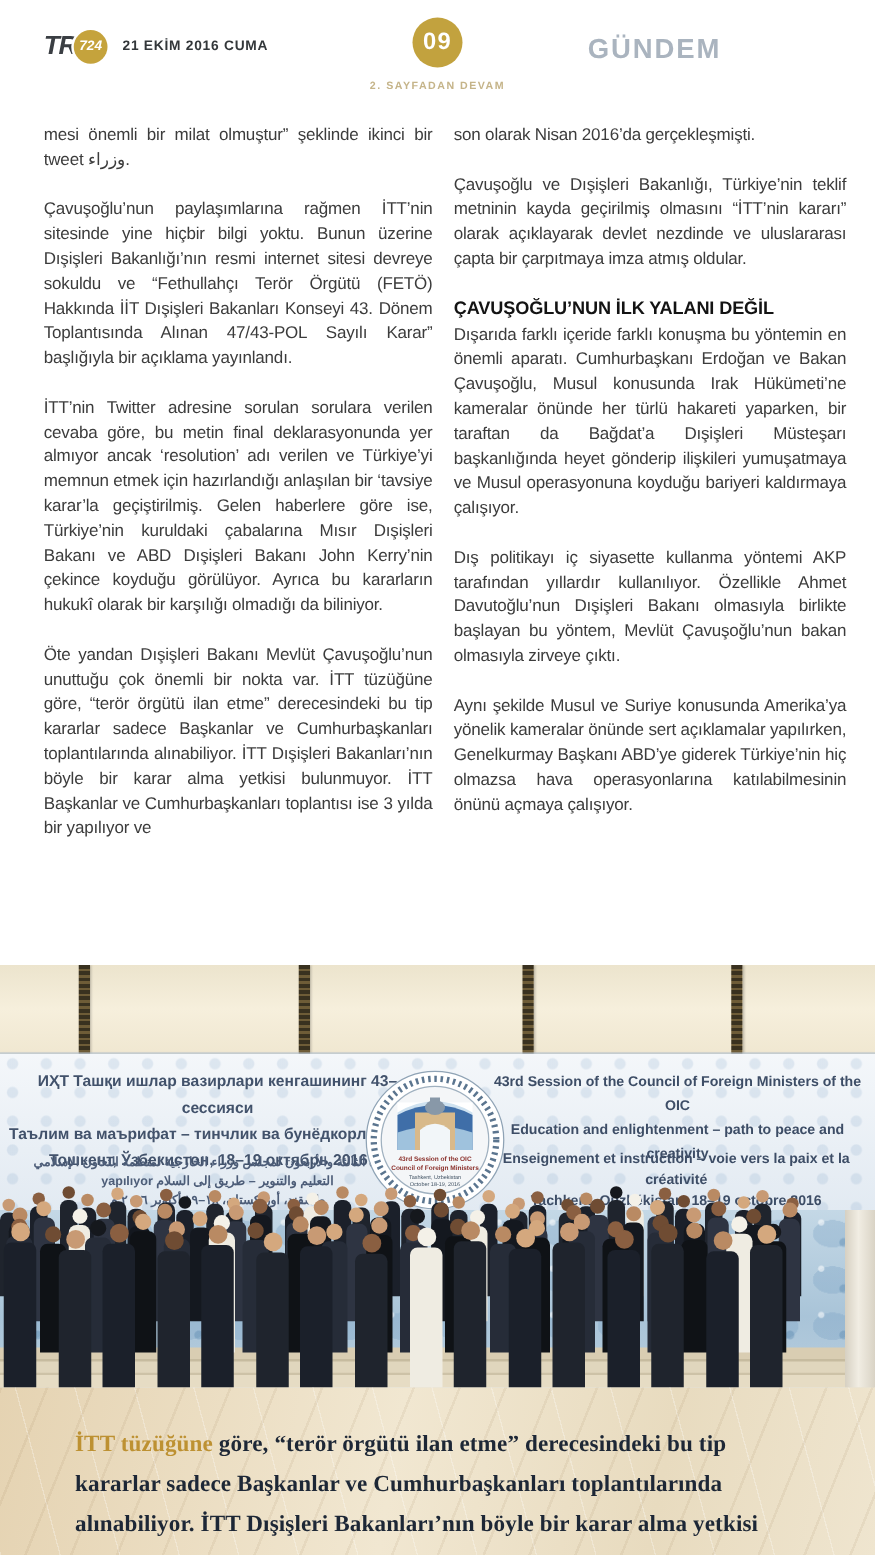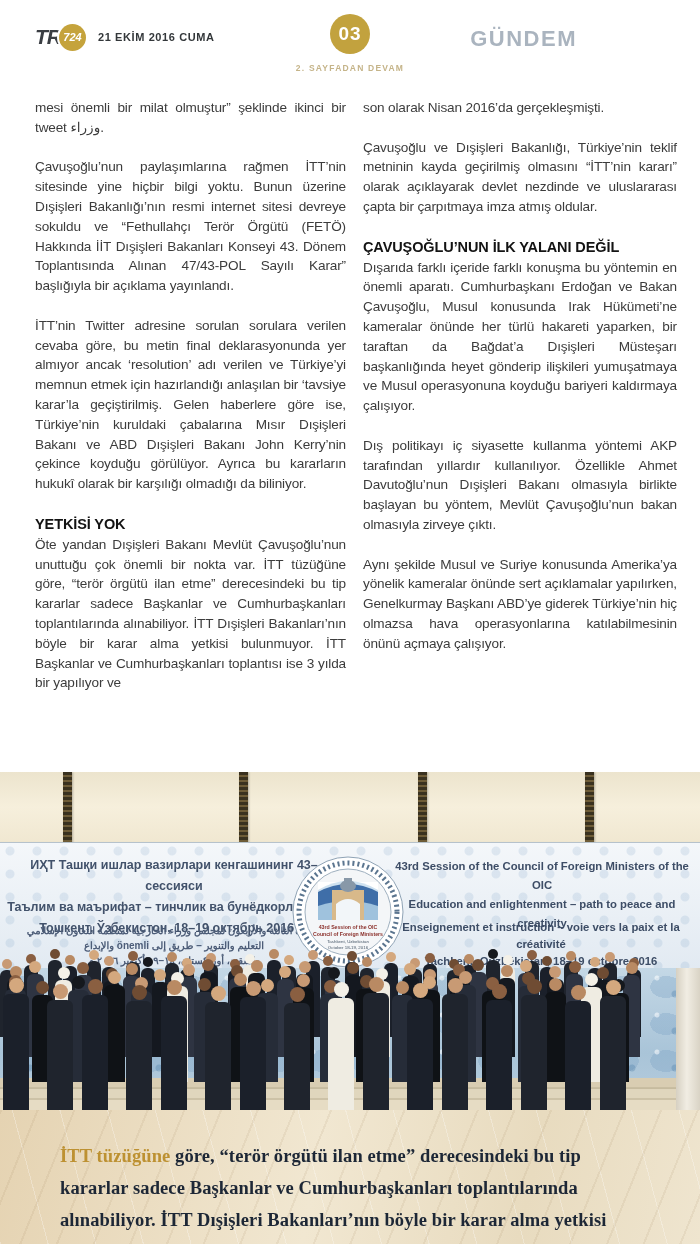--- a/index.html
+++ b/index.html
@@ -86,31 +86,30 @@
 
 <div id="page">
 
   <div class="header">
     <div class="brand">
       <span class="brand-tr">TR</span>
       <span class="brand-circle">724</span>
       <span class="issue-date">21 EKİM 2016 CUMA</span>
     </div>
     <div class="pageno-wrap">
-      <div class="pageno-circle">03</div>
+      <div class="pageno-circle">09</div>
       <div class="continued">2. SAYFADAN DEVAM</div>
     </div>
     <div class="section-title">GÜNDEM</div>
   </div>
 
   <div class="col col-left">
     <p>mesi önemli bir milat olmuştur” şeklinde ikinci bir tweet وزراء.</p>
     <p>Çavuşoğlu’nun paylaşımlarına rağmen İTT’nin sitesinde yine hiçbir bilgi yoktu. Bunun üzerine Dışişleri Bakanlığı’nın resmi internet sitesi devreye sokuldu ve “Fethullahçı Terör Örgütü (FETÖ) Hakkında İİT Dışişleri Bakanları Konseyi 43. Dönem Toplantısında Alınan 47/43-POL Sayılı Karar” başlığıyla bir açıklama yayınlandı.</p>
     <p>İTT’nin Twitter adresine sorulan sorulara verilen cevaba göre, bu metin final deklarasyonunda yer almıyor ancak ‘resolution’ adı verilen ve Türkiye’yi memnun etmek için hazırlandığı anlaşılan bir ‘tavsiye karar’la geçiştirilmiş. Gelen haberlere göre ise, Türkiye’nin kuruldaki çabalarına Mısır Dışişleri Bakanı ve ABD Dışişleri Bakanı John Kerry’nin çekince koyduğu görülüyor. Ayrıca bu kararların hukukî olarak bir karşılığı olmadığı da biliniyor.</p>
-    <h3>YETKİSİ YOK</h3>
     <p>Öte yandan Dışişleri Bakanı Mevlüt Çavuşoğlu’nun unuttuğu çok önemli bir nokta var. İTT tüzüğüne göre, “terör örgütü ilan etme” derecesindeki bu tip kararlar sadece Başkanlar ve Cumhurbaşkanları toplantılarında alınabiliyor. İTT Dışişleri Bakanları’nın böyle bir karar alma yetkisi bulunmuyor. İTT Başkanlar ve Cumhurbaşkanları toplantısı ise 3 yılda bir yapılıyor ve</p>
   </div>
 
   <div class="col col-right">
     <p>son olarak Nisan 2016’da gerçekleşmişti.</p>
     <p>Çavuşoğlu ve Dışişleri Bakanlığı, Türkiye’nin teklif metninin kayda geçirilmiş olmasını “İTT’nin kararı” olarak açıklayarak devlet nezdinde ve uluslararası çapta bir çarpıtmaya imza atmış oldular.</p>
     <h3>ÇAVUŞOĞLU’NUN İLK YALANI DEĞİL</h3>
     <p>Dışarıda farklı içeride farklı konuşma bu yöntemin en önemli aparatı. Cumhurbaşkanı Erdoğan ve Bakan Çavuşoğlu, Musul konusunda Irak Hükümeti’ne kameralar önünde her türlü hakareti yaparken, bir taraftan da Bağdat’a Dışişleri Müsteşarı başkanlığında heyet gönderip ilişkileri yumuşatmaya ve Musul operasyonuna koyduğu bariyeri kaldırmaya çalışıyor.</p>
     <p>Dış politikayı iç siyasette kullanma yöntemi AKP tarafından yıllardır kullanılıyor. Özellikle Ahmet Davutoğlu’nun Dışişleri Bakanı olmasıyla birlikte başlayan bu yöntem, Mevlüt Çavuşoğlu’nun bakan olmasıyla zirveye çıktı.</p>
     <p>Aynı şekilde Musul ve Suriye konusunda Amerika’ya yönelik kameralar önünde sert açıklamalar yapılırken, Genelkurmay Başkanı ABD’ye giderek Türkiye’nin hiç olmazsa hava operasyonlarına katılabilmesinin önünü açmaya çalışıyor.</p>
@@ -126,21 +125,21 @@
     </div>
 
     <div class="banner">
       <div class="banner-block b-uz">
         <div>ИҲТ Ташқи ишлар вазирлари кенгашининг 43–сессияси</div>
         <div>Таълим ва маърифат – тинчлик ва бунёдкорлик йўли</div>
         <div>Тошкент, Ўзбекистон, 18–19 октябрь 2016 й.</div>
       </div>
       <div class="banner-block b-ar">
         <div>الدورة الثالثة والأربعون لمجلس وزراء الخارجية لمنظمة التعاون الإسلامي</div>
-        <div>التعليم والتنوير – طريق إلى önemli والإبداع</div>
+        <div>التعليم والتنوير – طريق إلى السلام yapılıyor</div>
         <div>طشقند، أوزبكستان، ١٨–١٩ أكتوبر ٢٠١٦ م</div>
       </div>
       <div class="banner-block b-en">
         <div>43rd Session of the Council of Foreign Ministers of the OIC</div>
         <div>Education and enlightenment – path to peace and creativity</div>
       </div>
       <div class="banner-block b-fr">
         <div>Enseignement et instruction – voie vers la paix et la créativité</div>
         <div>Tachkent, Ouzbékistan, 18–19 octobre 2016</div>
       </div>

